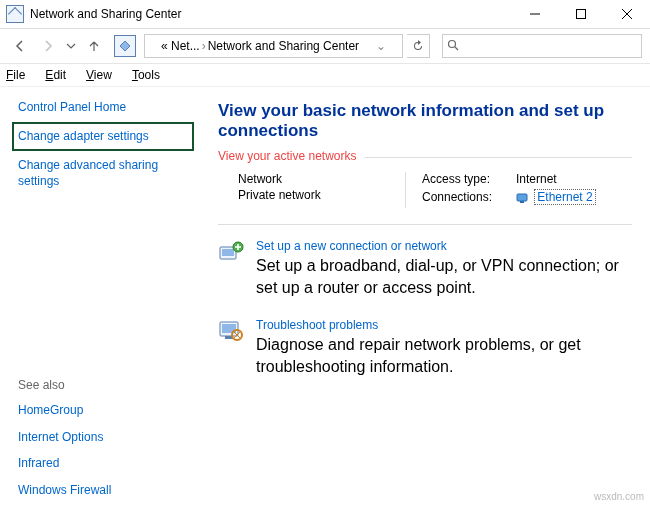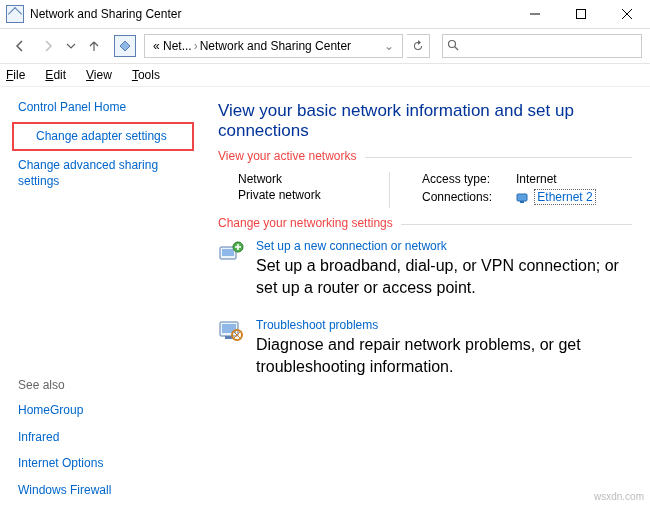--- a/index.html
+++ b/index.html
@@ -8,44 +8,44 @@
   .titlebar .app-icon::after{content:"";position:absolute;inset:3px;border-left:1px solid #5a7fb0;border-top:1px solid #5a7fb0;transform:rotate(45deg)}
   .titlebar .title{flex:1;font-size:12px;color:#000}
   .winbtns{display:flex;height:100%}
   .winbtn{width:46px;display:flex;align-items:center;justify-content:center;color:#000}
   .winbtn svg{width:10px;height:10px}
   .toolbar{height:34px;display:flex;align-items:center;padding:0 8px;gap:4px;border-bottom:1px solid #e5e5e5}
   .tbtn{width:24px;height:24px;display:flex;align-items:center;justify-content:center;color:#606060;border-radius:2px}
   .tbtn.disabled{color:#c0c0c0}
   .small-chev{width:14px}
   .loc-icon{width:20px;height:20px;display:flex;align-items:center;justify-content:center;border:1px solid #5a7fb0;background:#eef4fc;margin:0 4px}
-  .breadcrumb{flex:1;height:22px;border:1px solid #ccc;display:flex;align-items:center;font-size:12px;padding:0 8px;gap:2px;min-width:0;position:relative}
+  .breadcrumb{flex:1;height:22px;border:1px solid #ccc;display:flex;align-items:center;font-size:12px;padding:0 16px;gap:2px;min-width:0;position:relative}
   .breadcrumb .sep{color:#888}
   .breadcrumb .bc{white-space:nowrap;overflow:hidden;text-overflow:ellipsis}
   .breadcrumb .bc.trunc{max-width:40px}
   .bc-chev{margin-left:auto;color:#888}
   .refresh{width:22px;height:22px;display:flex;align-items:center;justify-content:center;border:1px solid #ccc;border-left:none}
   .searchbox{width:190px;height:22px;border:1px solid #ccc;margin-left:8px;display:flex;align-items:center;padding:0 4px;color:#777;position:relative}
   .searchbox input{border:none;outline:none;flex:1;font-size:12px;color:#777;background:transparent}
   .searchbox .search-icon{color:#666}
   .menubar{height:22px;display:flex;align-items:center;padding:0 6px;gap:20px;font-size:12px;border-bottom:1px solid #eee}
   .menubar span u{text-decoration:underline}
   .body{display:flex;height:calc(506px - 28px - 34px - 22px)}
   .sidebar{width:198px;padding:12px 10px 10px 18px;box-sizing:border-box;display:flex;flex-direction:column;gap:10px}
   .sidebar a{color:#0066cc;text-decoration:none;cursor:pointer;line-height:1.4}
-  .sidebar .highlight{border:2px solid #ef4444;padding:4px 22px;margin:-4px -6px}
+  .sidebar .highlight{border:2px solid #14532d;padding:4px 4px;margin:-4px -6px}
   .see-also-spacer{flex:1}
   .see-also-head{color:#666}
   .main{flex:1;padding:10px 18px 10px 20px;overflow:auto}
-  h1{color:#003399;font-weight:400;font-size:17px;margin:4px 0 14px 0}
+  h1{color:#003399;font-weight:700;font-size:17px;margin:4px 0 14px 0}
   .groupbox{position:relative;border-top:1px solid #ddd;margin:16px 0 10px 0;padding-top:14px}
   .groupbox .legend{position:absolute;top:-9px;left:0;background:#fff;padding-right:8px;font-size:12px;color:#ef4444}
   .netrow{display:flex}
   .netleft{flex:1;padding-left:20px}
-  .netright{width:210px;border-left:1px solid #ddd;padding-left:32px;font-size:12px}
+  .netright{width:210px;border-left:1px solid #ddd;padding-left:16px;font-size:12px}
   .netname{font-weight:400}
   .nettype{color:#000;margin-top:2px}
   .kv{display:flex;gap:8px;margin-bottom:4px}
   .kv .k{width:86px}
   .conn-link{color:#0066cc;text-decoration:none;border:1px dotted #666;padding:0 2px}
   .conn-icon{width:12px;height:12px;display:inline-block;vertical-align:middle;margin-right:3px}
   .task{display:flex;gap:12px;margin-bottom:18px}
   .task .ticon{width:26px;height:26px;flex:none}
   .task .tbody{flex:1}
   .task .tlink{color:#0066cc;text-decoration:none;font-size:12px}
@@ -131,22 +131,22 @@
 </div>
 
 <div class="body">
   <div class="sidebar">
     <a>Control Panel Home</a>
     <a class="highlight">Change adapter settings</a>
     <a>Change advanced sharing settings</a>
     <div class="see-also-spacer"></div>
     <div class="see-also-head">See also</div>
     <a>HomeGroup</a>
+    <a>Internet Options</a>
     <a>Infrared</a>
-    <a>Internet Options</a>
     <a>Windows Firewall</a>
   </div>
 
   <div class="main">
     <h1>View your basic network information and set up connections</h1>
 
     <div class="groupbox">
       <span class="legend">View your active networks</span>
       <div class="netrow">
         <div class="netleft">
@@ -166,21 +166,20 @@
                     <rect x="4" y="9" width="4" height="2" fill="#2a6db0"></rect>
                   </svg></span>
               <a class="conn-link" href="#">Ethernet 2</a>
             </span>
           </div>
         </div>
       </div>
     </div>
 
     <div class="groupbox">
-      <span class="legend">Change your networking settings</span>
 
       <div class="task">
         <span class="ticon">
           <svg width="26" height="26" viewBox="0 0 26 26">
               <rect x="2" y="8" width="16" height="12" rx="1" fill="#eef4fc" stroke="#5a7fb0"></rect>
               <rect x="4" y="10" width="12" height="7" fill="#8fb8e8"></rect>
               <circle cx="20" cy="8" r="5" fill="#50b050" stroke="#2a7a2a"></circle>
               <path d="M20 5 L20 11 M17 8 L23 8" stroke="#fff" stroke-width="1.6"></path>
             </svg>
         </span>

